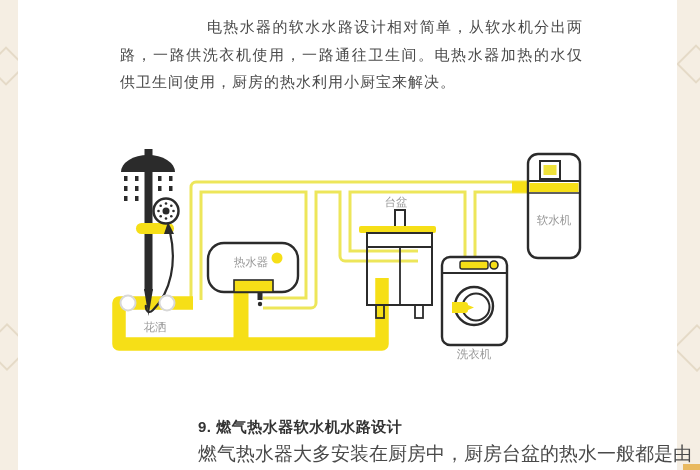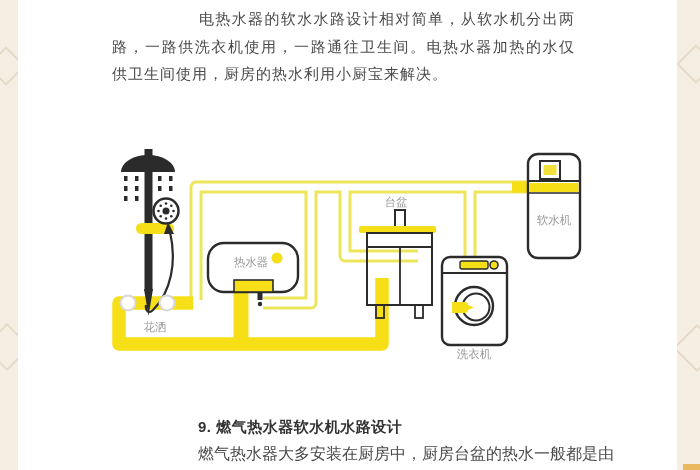--- a/index.html
+++ b/index.html
@@ -8,26 +8,26 @@
   
   .chevron{position:absolute;border:2px solid #e5dac7;transform:rotate(45deg);background:transparent;}
   #chev-l1{left:-8px;top:52px;width:24px;height:24px;}
   #chev-l2{left:-10px;top:330px;width:30px;height:30px;}
   #chev-r1{left:682px;top:50px;width:24px;height:24px;}
   #chev-r2{left:680px;top:331px;width:30px;height:30px;}
   #corner-bar{position:absolute;left:683px;top:464px;width:17px;height:6px;background:#e9b95f;}
   
   #content{position:absolute;left:18px;top:0;width:659px;height:470px;background:#ffffff;}
   
-  #p-top{position:absolute;left:108px;top:1px;width:463px;margin:4px;
+  #p-top{position:absolute;left:108px;top:1px;width:463px;margin:12px;
          font-size:15px;line-height:27.5px;color:#4a4a4a;text-align:justify;
          text-indent:87px;letter-spacing:1px;z-index:3;}
   #h-sec{position:absolute;left:198px;top:417px;margin:0;font-size:15px;line-height:20px;
          font-weight:bold;color:#333333;letter-spacing:0.5px;z-index:3;}
-  #p-bottom{position:absolute;left:198px;top:444px;width:400px;margin:0;font-size:16px;
+  #p-bottom{position:absolute;left:198px;top:444px;width:400px;margin:0;font-size:19px;
          line-height:20px;color:#4a4a4a;white-space:nowrap;z-index:3;}
   #diagram{position:absolute;left:100px;top:140px;z-index:2;}
   svg text{font-family:"Liberation Sans","DejaVu Sans",sans-serif;}
 </style>
 </head>
 <body>
 
 <div id="page">
 
   <div class="chevron" id="chev-l1"></div>

